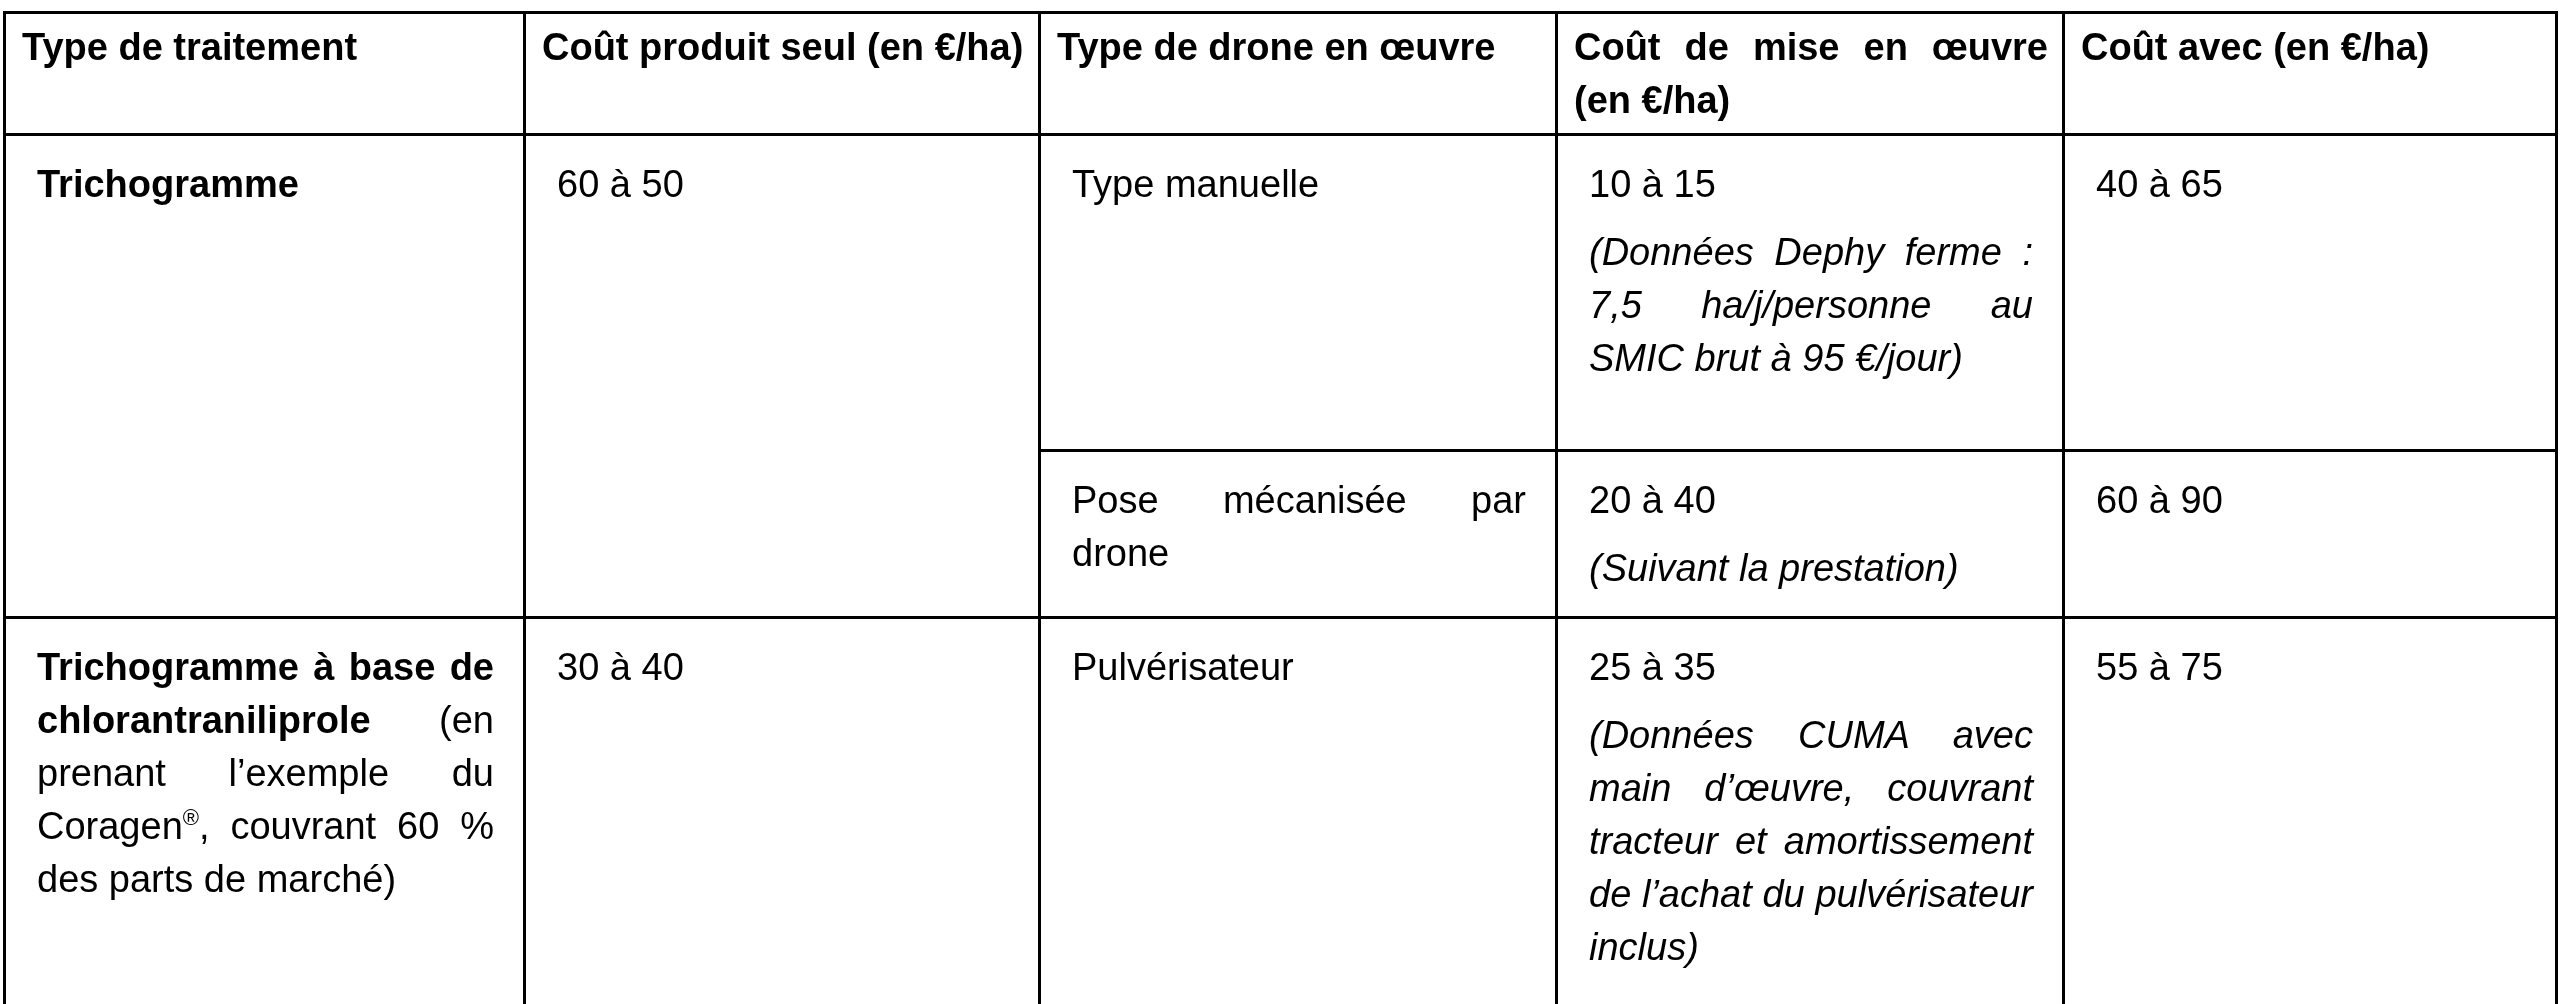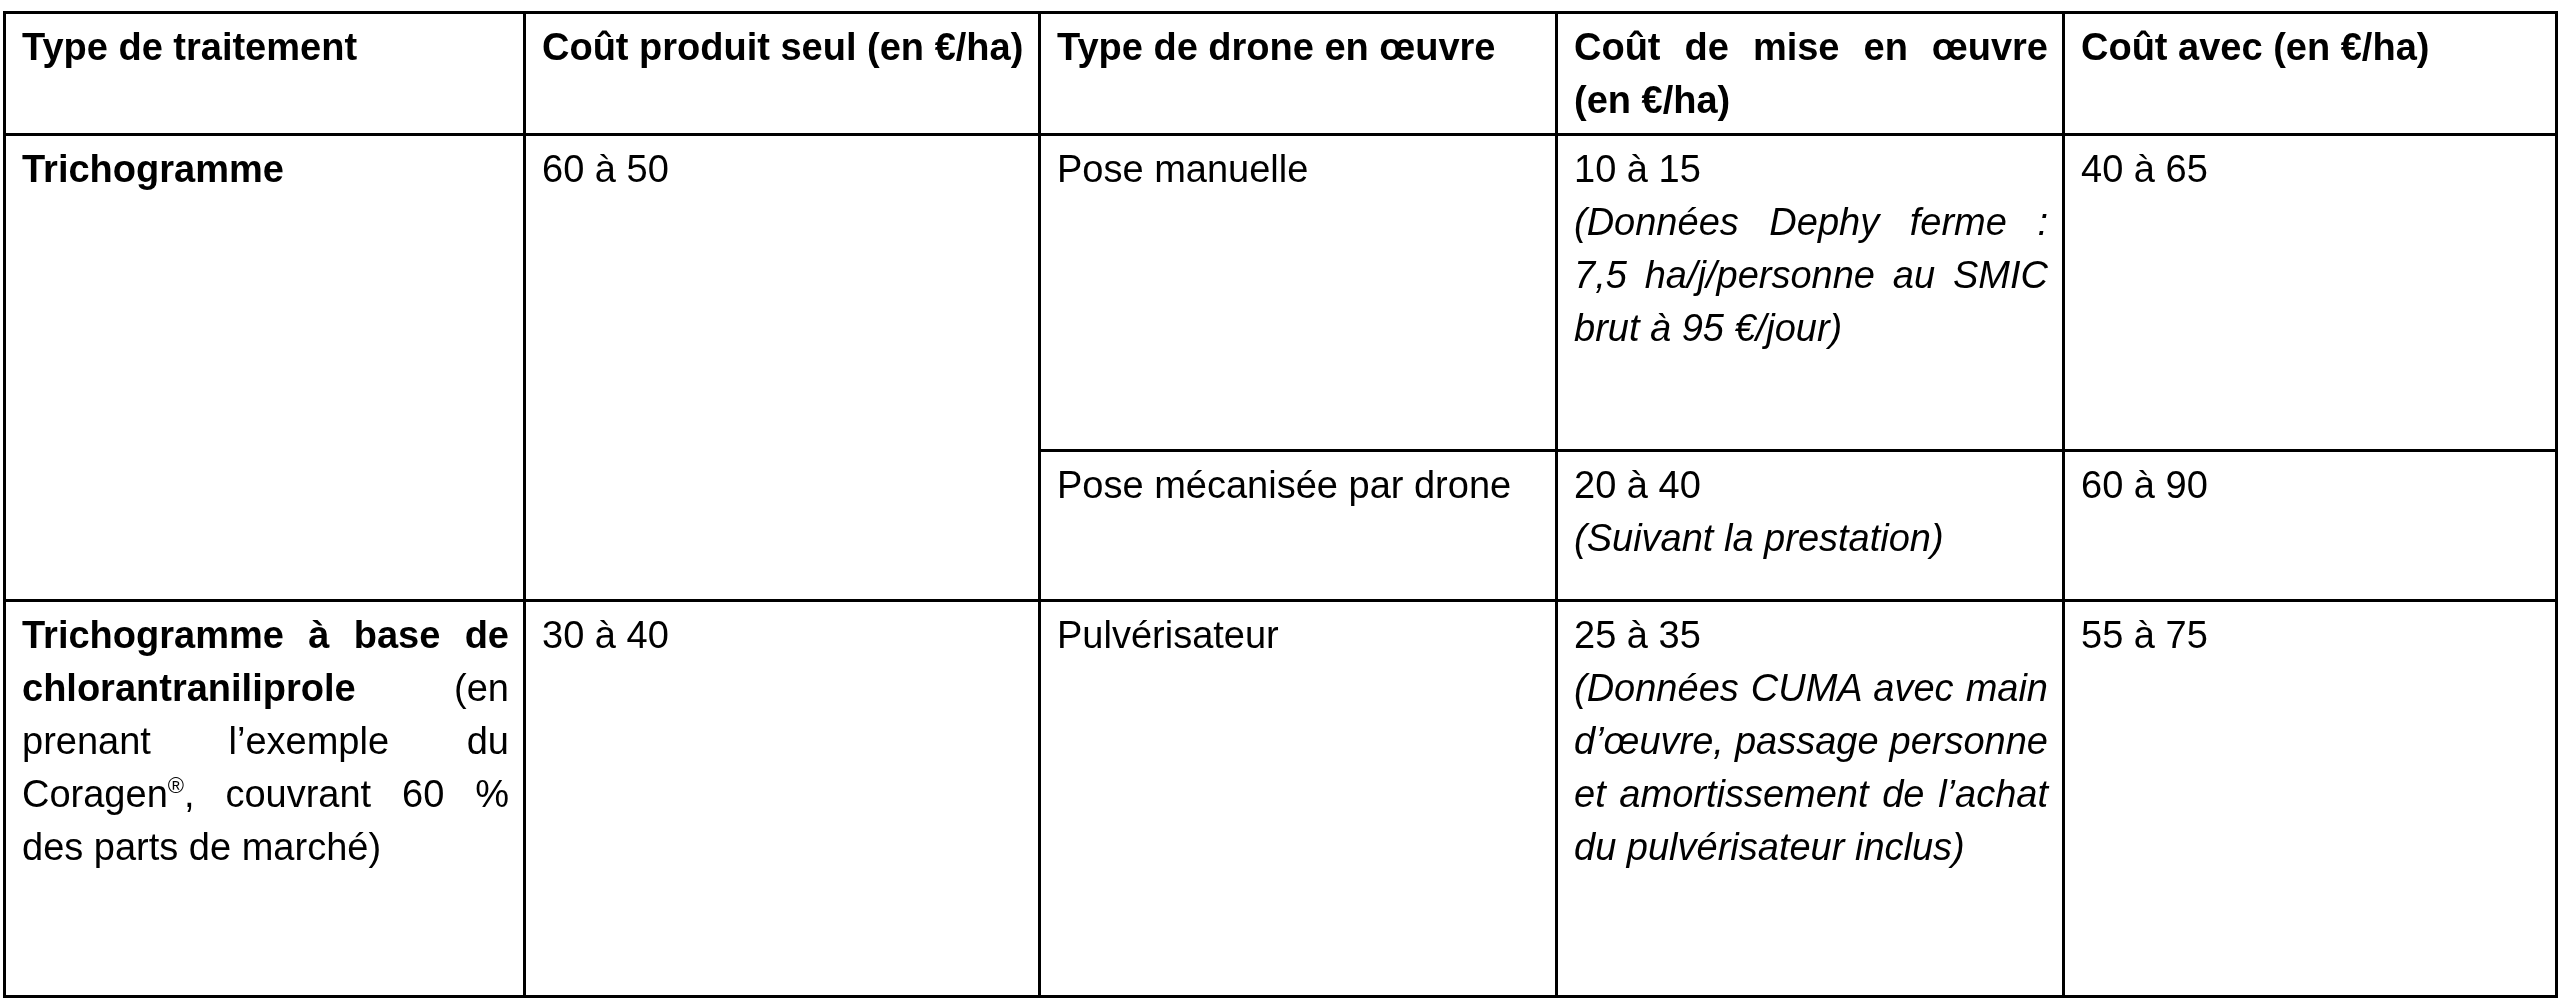--- a/index.html
+++ b/index.html
@@ -41,21 +41,21 @@
     text-align:justify;
     overflow:hidden;
   }
   .cost-table th{
     font-weight:bold;
   }
   tr.r-head{ height:102px; }
   tr.r-1a{ height:316px; }
   tr.r-1b{ height:150px; }
   tr.r-2{ height:396px; }
-  .para{ margin:0; }
+  .para{ margin:15px; }
   .b{ font-weight:bold; }
   .i{ font-style:italic; }
   sup{
     font-size:58%;
     line-height:0;
     vertical-align:super;
   }
 </style>
 </head>
 <body>
@@ -80,21 +80,21 @@
     </thead>
     <tbody>
       <tr class="r-1a">
         <td rowspan="2">
             <div class="para"><span class="b">Trichogramme</span></div>
           </td>
         <td rowspan="2">
             <div class="para"><span>60 à 50</span></div>
           </td>
         <td>
-            <div class="para"><span>Pose manuelle</span></div>
+            <div class="para"><span>Type manuelle</span></div>
           </td>
         <td>
             <div class="para"><span>10 à 15</span></div>
             <div class="para"><span class="i">(Données Dephy ferme : 7,5 ha/j/personne au SMIC brut à 95 €/jour)</span></div>
           </td>
         <td>
             <div class="para"><span>40 à 65</span></div>
           </td>
       </tr>
       <tr class="r-1b">
@@ -114,21 +114,21 @@
             <div class="para"><span class="b">Trichogramme à base de chlorantraniliprole</span><span> (en prenant l’exemple du Coragen</span><sup>®</sup><span>, couvrant 60 % des parts de marché)</span></div>
           </td>
         <td>
             <div class="para"><span>30 à 40</span></div>
           </td>
         <td>
             <div class="para"><span>Pulvérisateur</span></div>
           </td>
         <td>
             <div class="para"><span>25 à 35</span></div>
-            <div class="para"><span class="i">(Données CUMA avec main d’œuvre, passage personne et amortissement de l’achat du pulvérisateur inclus)</span></div>
+            <div class="para"><span class="i">(Données CUMA avec main d’œuvre, couvrant tracteur et amortissement de l’achat du pulvérisateur inclus)</span></div>
           </td>
         <td>
             <div class="para"><span>55 à 75</span></div>
           </td>
       </tr>
     </tbody>
   </table>
 </div>
 
 </body></html>

